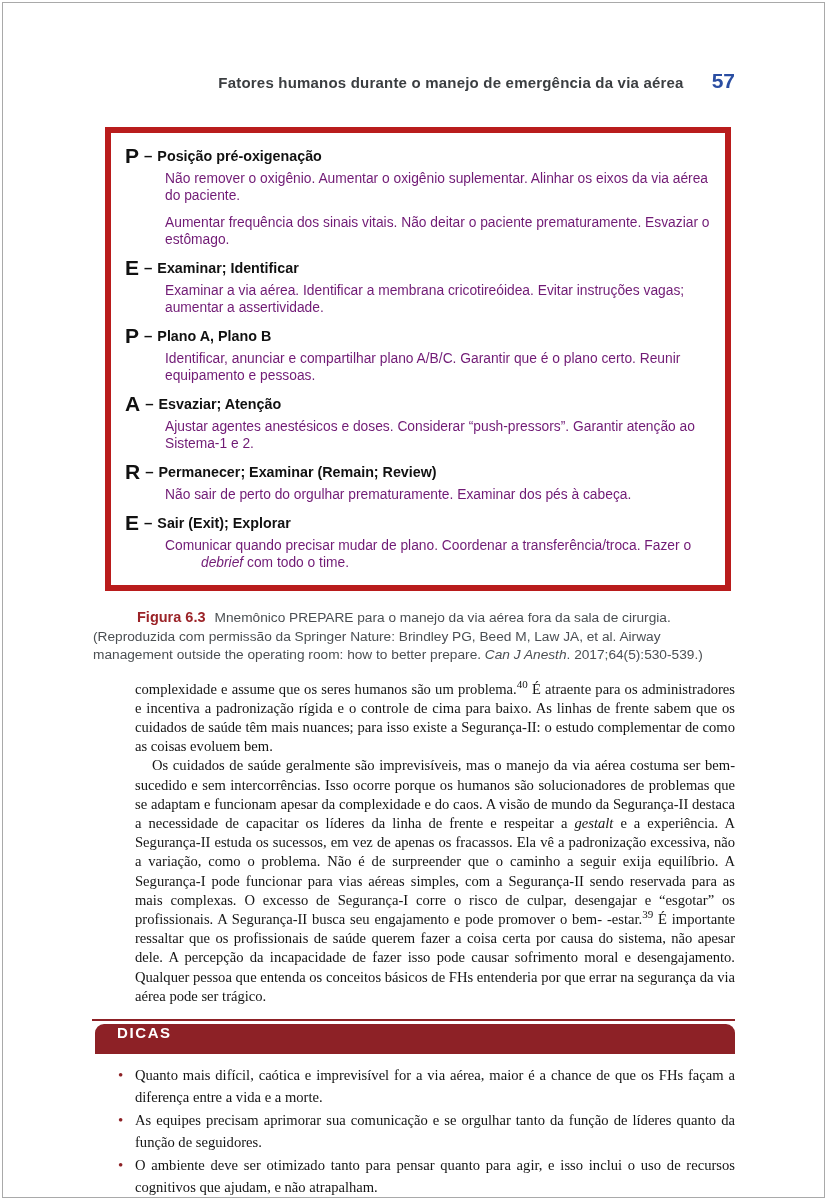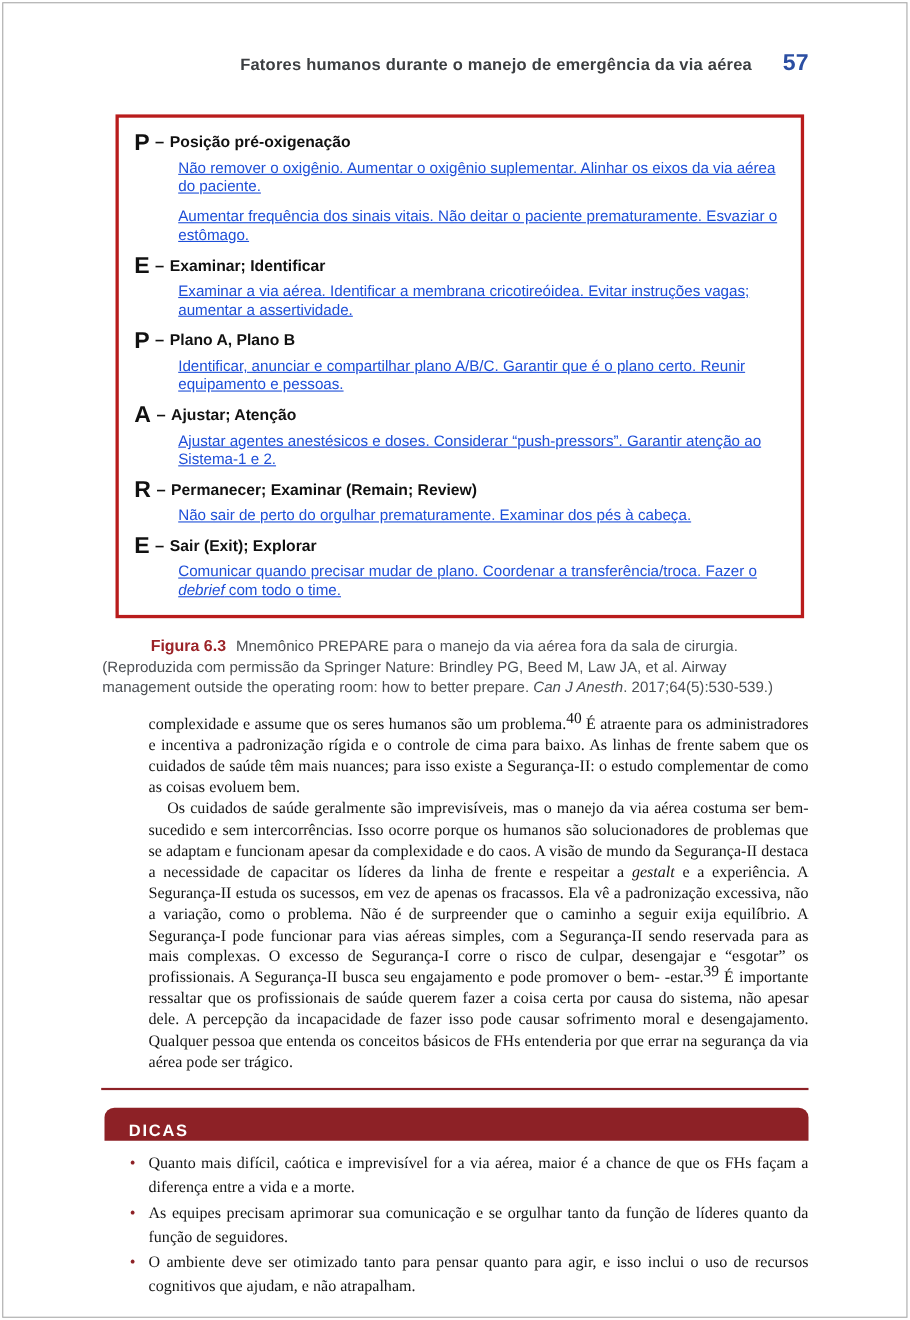--- a/index.html
+++ b/index.html
@@ -8,69 +8,69 @@
     font-family:"Liberation Sans", sans-serif;
     -webkit-font-smoothing:antialiased;
   }
   .page{position:absolute;inset:0;background:#fff;overflow:hidden;}
   .frame{position:absolute;inset:2px;border:1px solid #a9a9a9;pointer-events:none;}
   .content{margin:0 92px;}
 
   
   .header{
     display:flex;justify-content:flex-end;align-items:baseline;gap:28px;
-    padding-top:46px;
+    padding-top:69px;
   }
   .header-title{font-weight:bold;font-size:15px;color:#3b3e41;letter-spacing:.2px;}
   .page-num{font-weight:bold;font-size:21px;color:var(--blue,#2b4ea2);}
 
   
   .mbox{
     margin:34px 4px 0 13px;
-    border:3px solid #b91c1c;
+    border:6px solid #b91c1c;
     padding:13px 10px 4px 14px;
   }
   .mitem{}
   .mhead{line-height:20px;margin-bottom:2px;white-space:nowrap;}
   .mletter{font-weight:bold;font-size:21px;color:#111;}
   .mdash{font-weight:bold;font-size:15px;color:#111;margin:0 5px 0 5px;vertical-align:2px;}
   .mtitle{font-weight:bold;font-size:14.3px;color:#111;vertical-align:2px;}
   .mdesc{
     margin:2px 2px 10px 40px;
-    font-size:13.8px;line-height:17px;color:#1d4ed8;text-decoration:underline;
+    font-size:13.8px;line-height:17px;color:#701a75;
   }
-  .mdesc .it{font-style:italic;}
+  .mdesc .it{font-style:italic;margin-left:36px;}
 
   
   .caption{
     margin:17px 0 0 1px;
     font-size:13.7px;line-height:18.5px;color:#4b4f53;
   }
   .cap-label{color:var(--maroon-bright,#9b2328);font-weight:bold;font-size:14.5px;margin-right:9px;margin-left:44px;}
   .cap-text .it{font-style:italic;}
 
   
   .body-col{
     margin:15px 0 0 43px;
     font-family:"Liberation Serif", serif;
     font-size:14.6px;line-height:19.2px;color:#141414;
     text-align:justify;
   }
   .body-col p{margin:0;}
   .body-col p + p{text-indent:17px;}
   .body-col .it{font-style:italic;}
-  sup{font-size:14px;line-height:0;margin-top:44px;}
+  sup{font-size:11px;line-height:0;margin-top:44px;}
 
   
   .tips{margin-top:13px;}
   .tips-topline{height:2px;background:var(--maroon,#8d2126);}
   .tips-bar{
-    margin:16px 0 0 3px;height:30px;background:var(--maroon,#8d2126);
+    margin:3px 0 0 3px;height:30px;background:var(--maroon,#8d2126);
     border-radius:9px 9px 0 0;
-    display:flex;align-items:flex-end;padding-left:22px;
+    display:flex;align-items:flex-start;padding-left:22px;
   }
   .tips-title{color:#ffffff;font-weight:bold;font-size:15px;letter-spacing:1.6px;}
   .tips-list{
     margin:11px 0 0 43px;
     font-family:"Liberation Serif", serif;
     font-size:14.6px;line-height:21.6px;color:#141414;
     text-align:justify;
   }
   .tip{display:flex;margin-bottom:2px;}
   .tip .bullet{
@@ -114,21 +114,21 @@
 
         <div class="mitem">
           <div class="mhead">
             <span class="mletter">P</span><span class="mdash">–</span><span class="mtitle">Plano A, Plano B</span>
           </div>
           <div class="mdesc"><span>Identificar, anunciar e compartilhar plano A/B/C. Garantir que é o plano certo. Reunir equipamento e pessoas.</span></div>
         </div>
 
         <div class="mitem">
           <div class="mhead">
-            <span class="mletter">A</span><span class="mdash">–</span><span class="mtitle">Ajustar; Atenção</span>
+            <span class="mletter">A</span><span class="mdash">–</span><span class="mtitle">Esvaziar; Atenção</span>
           </div>
           <div class="mdesc"><span>Ajustar agentes anestésicos e doses. Considerar “push-pressors”. Garantir atenção ao Sistema-1 e 2.</span></div>
         </div>
 
         <div class="mitem">
           <div class="mhead">
             <span class="mletter">R</span><span class="mdash">–</span><span class="mtitle">Permanecer; Examinar (Remain; Review)</span>
           </div>
           <div class="mdesc"><span>Não sair de perto do orgulhar prematuramente. Examinar dos pés à cabeça.</span></div>
         </div>

